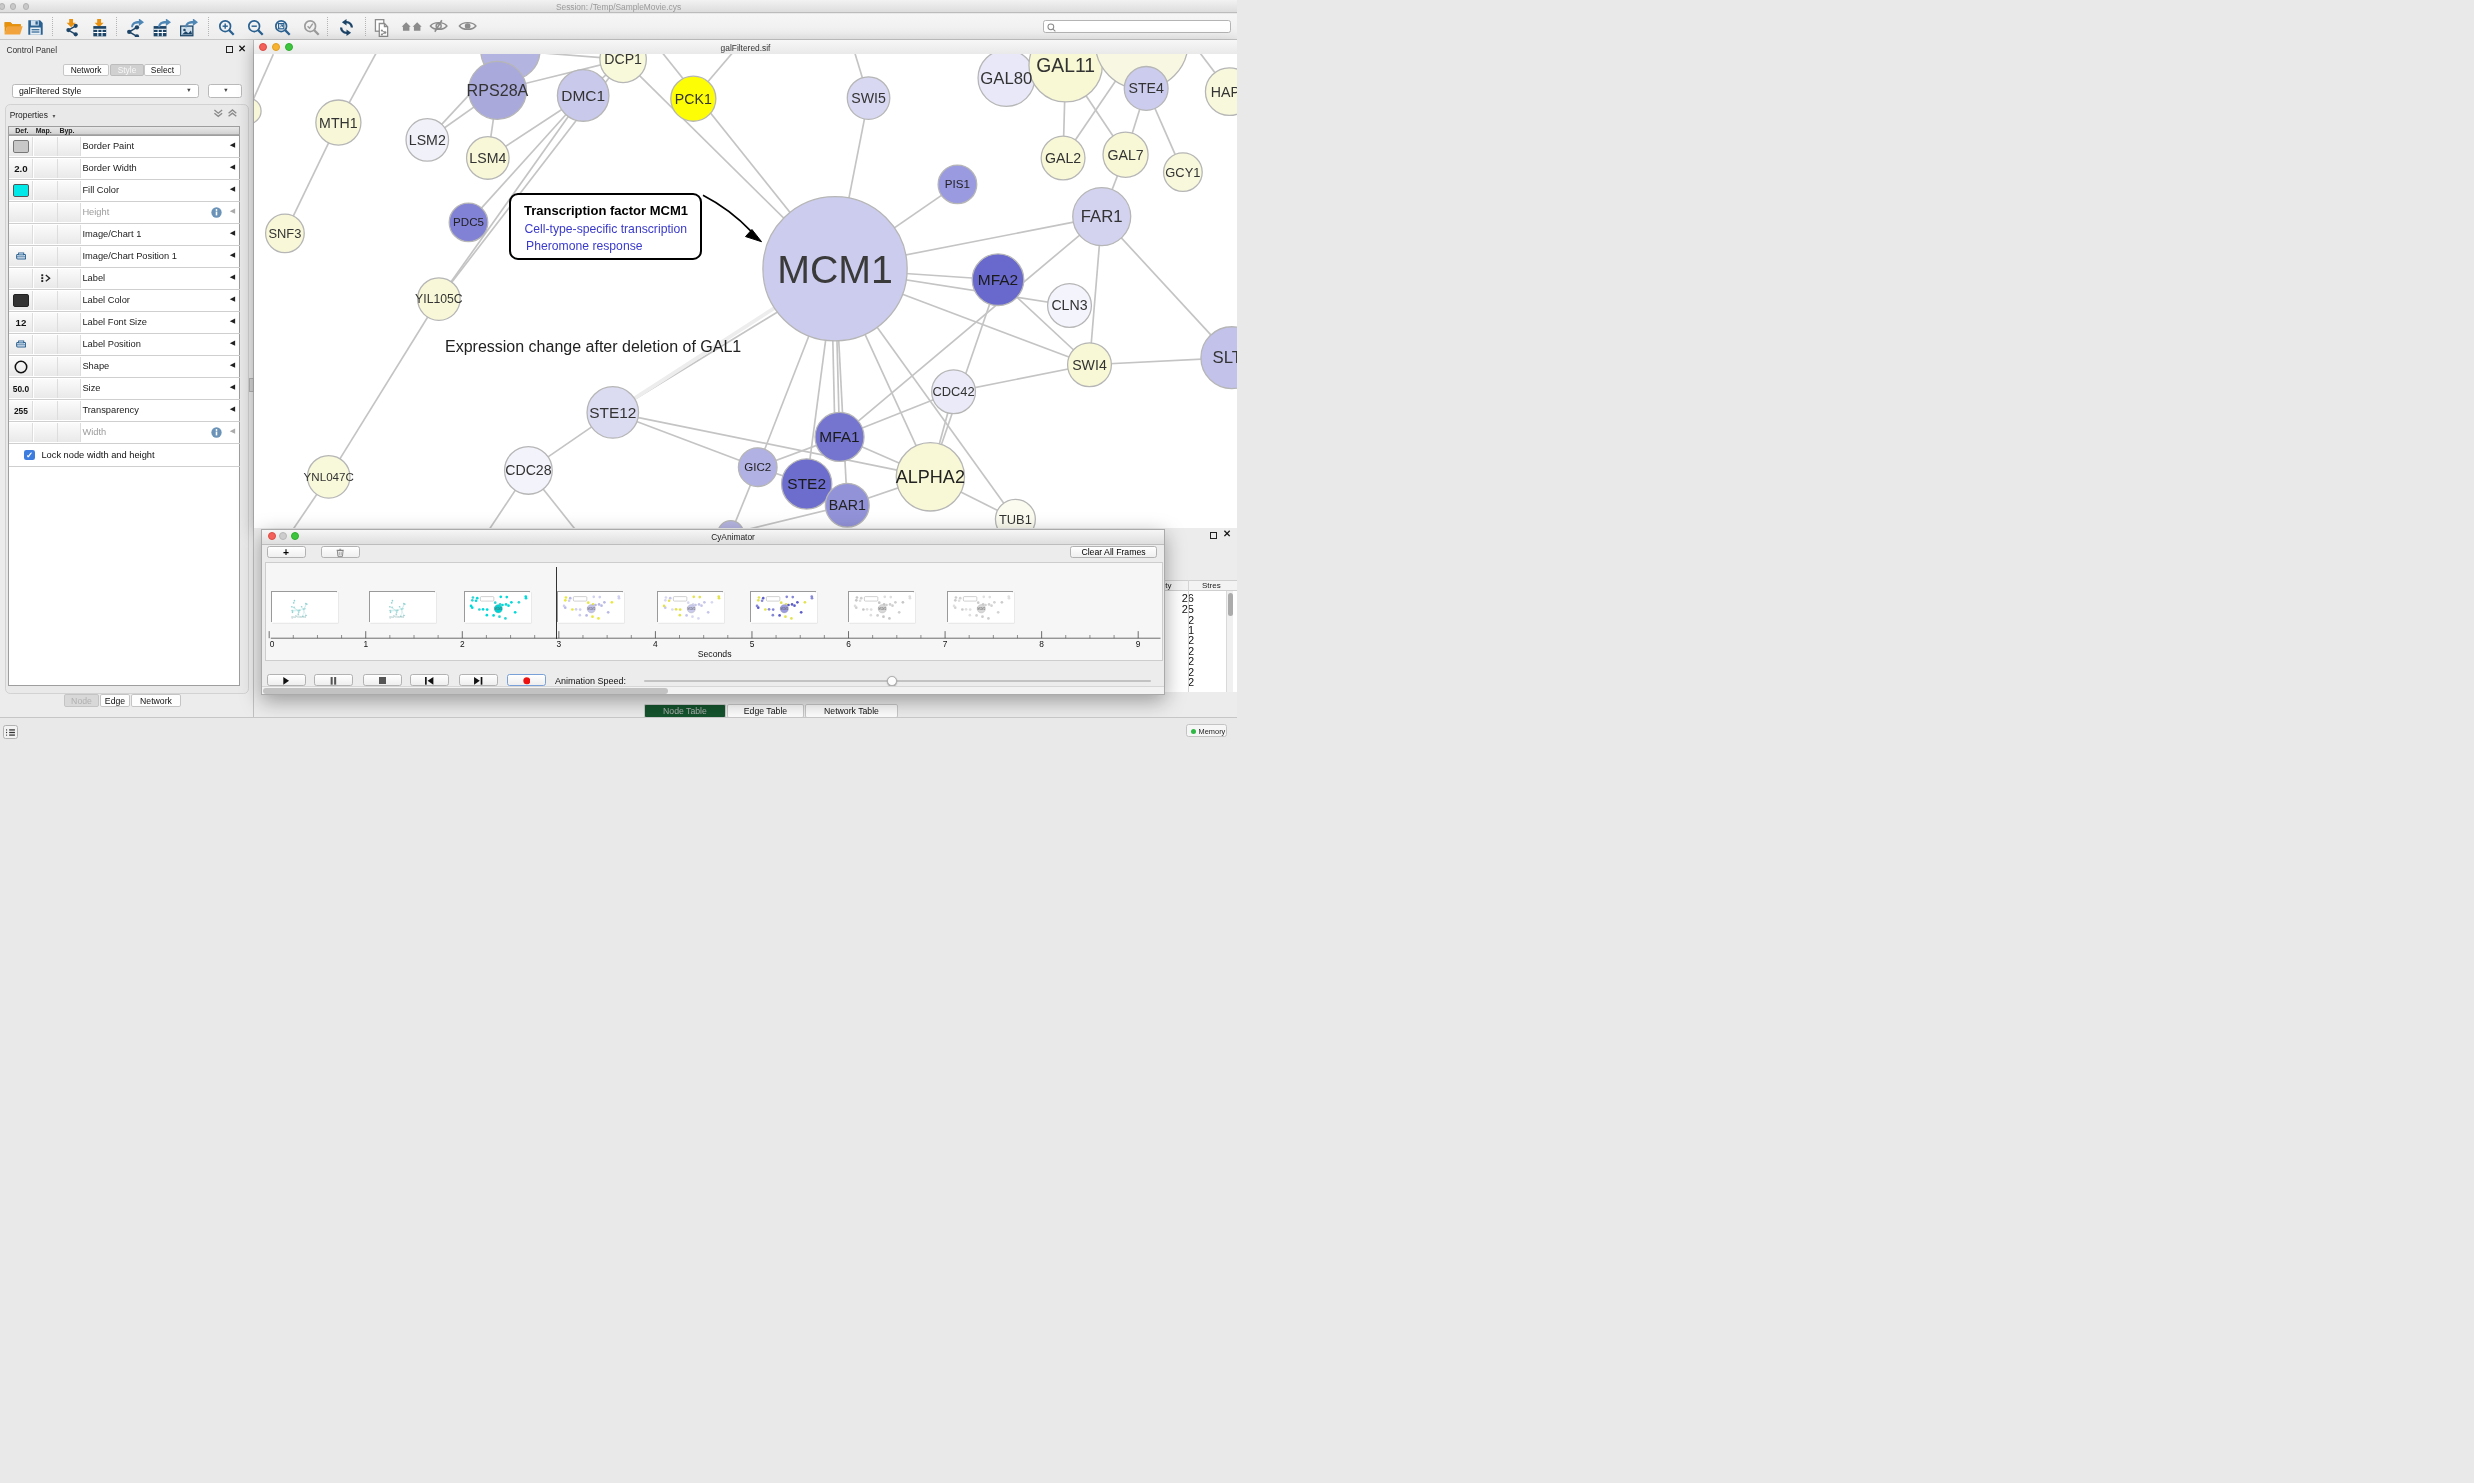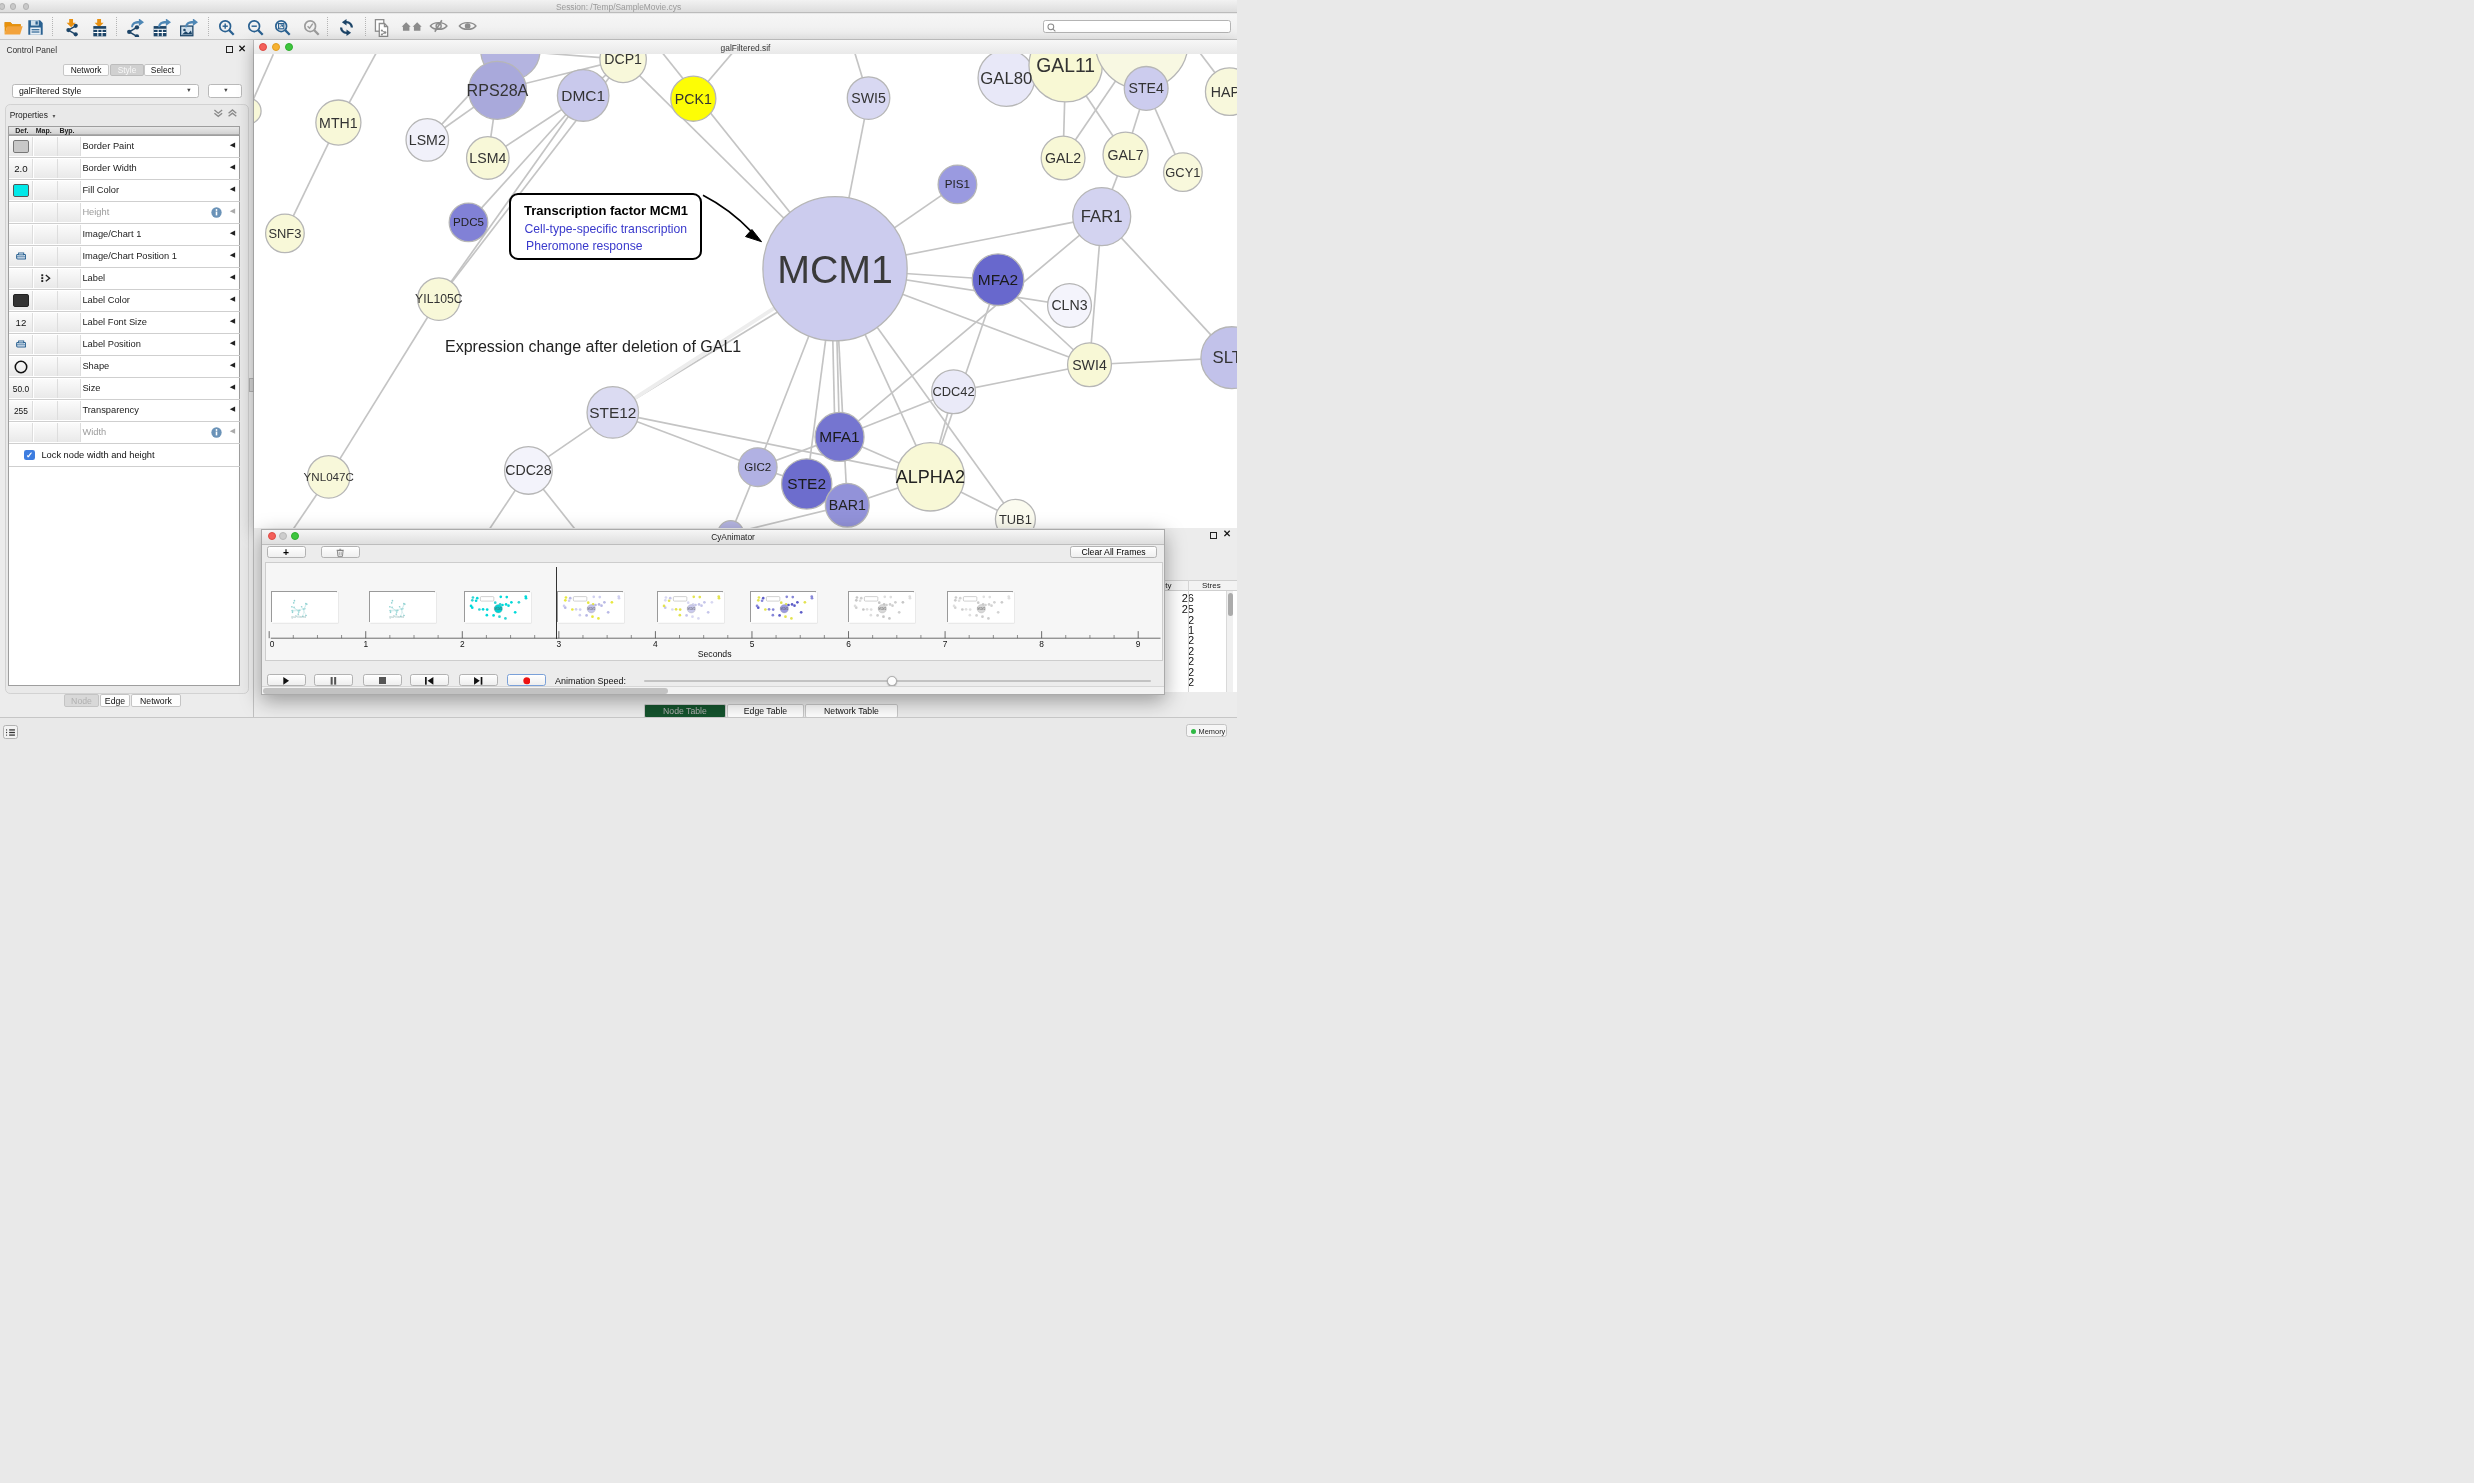--- a/index.html
+++ b/index.html
@@ -38,21 +38,21 @@
   border:0.6px solid #9e9e9e; }
 #phead { position:absolute; left:8.4px; top:86px; width:232px; height:9px;
   background:linear-gradient(#e8e8e8,#d2d2d2); border:0.6px solid #9e9e9e; border-bottom:0.6px solid #aaa;
   font-size:7px; font-weight:bold; color:#222; }
 #phead span { position:absolute; top:0px; }
 .prow { position:relative; width:231px; height:22px; border-bottom:0.6px solid #cfcfcf; }
 .pcell { position:absolute; top:0.6px; bottom:0.6px; background:linear-gradient(#fbfbfb,#e9e9e9);
   border-right:0.6px solid #ddd; display:flex; align-items:center; justify-content:center; }
 .c1 { left:0; width:24px; } .c2 { left:24.5px; width:24px; } .c3 { left:49px; width:23px; }
 .sw { width:16px; height:13.5px; border:0.9px solid #777; border-radius:1.9px; }
-.defnum { font-size:9.7px; font-weight:normal; color:#111;text-align:center; }
+.defnum { font-size:9.7px; font-weight:bold; color:#111;text-align:center; }
 .defnum.sm { font-size:8.4px; }
 .plabel { position:absolute; left:73px; top:4.5px; font-size:9.3px; color:#1a1a1a; }
 .plabel.gray { color:#9c9c9c; }
 .pinfo { position:absolute; right:18px; top:5.2px; }
 .parr { position:absolute; right:5.2px; top:5.2px; font-size:7px; color:#222; }
 .parr.gray2 { color:#aaa; }
 #lockrow { position:relative; width:231px; height:23px; border-bottom:0.6px solid #cfcfcf; }
 #lockbox { position:absolute; left:15px; top:5.8px; width:10.3px; height:10.3px; background:#3d7de0;
   border-radius:2.3px; color:#fff; font-size:8.4px; font-weight:bold; text-align:center; line-height:10.3px; }
 #locklabel { position:absolute; left:32px; top:6.4px; font-size:9.3px; color:#111; }

